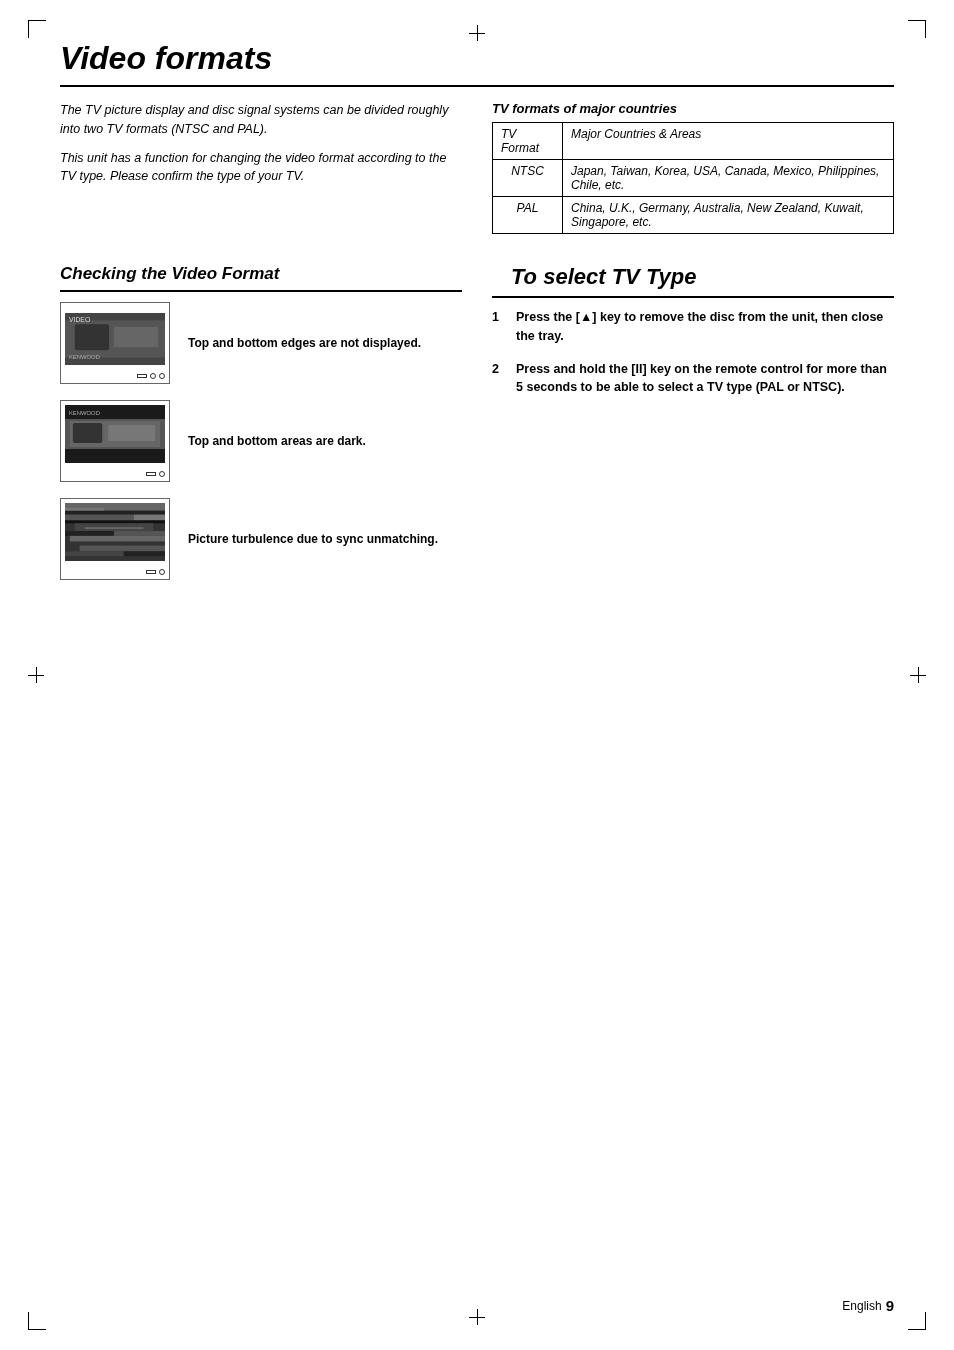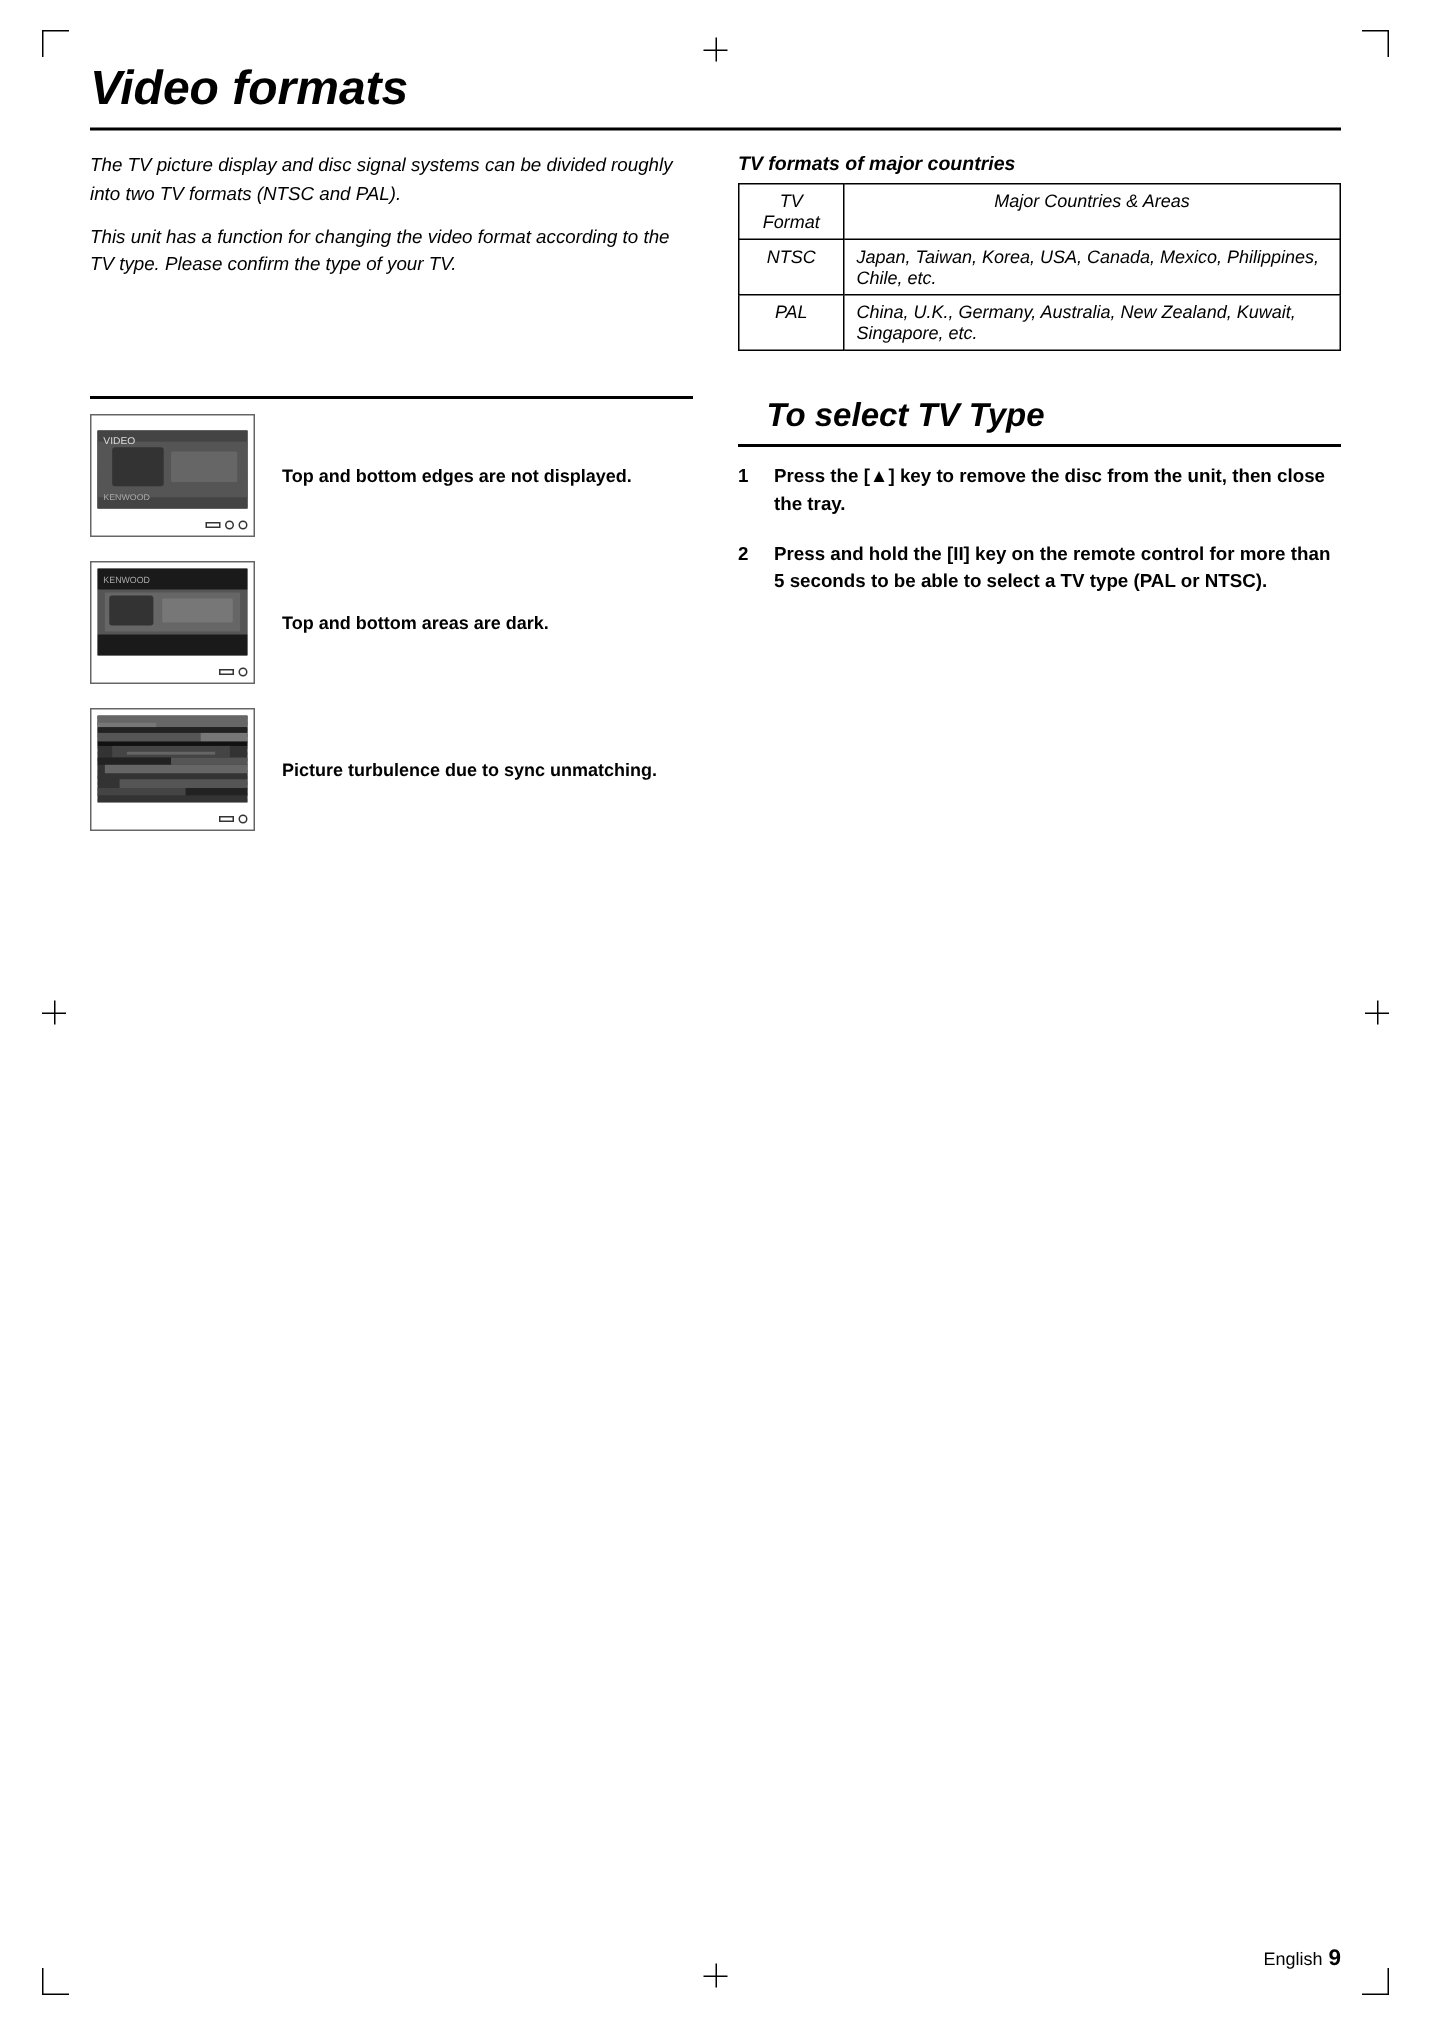--- a/index.html
+++ b/index.html
@@ -99,21 +99,21 @@
       border-collapse: collapse;
       font-size: 12px;
     }
     table.tv-formats th, table.tv-formats td {
       border: 1px solid #000;
       padding: 4px 8px;
       text-align: left;
       vertical-align: top;
     }
     table.tv-formats th {
-      text-align: center;
+      text-align: left;
       font-weight: normal;
     }
     table.tv-formats td:first-child {
       text-align: center;
       width: 70px;
     }
 
     
     .lower-section {
       display: flex;
@@ -340,20 +340,21 @@
             <td>China, U.K., Germany, Australia, New Zealand, Kuwait, Singapore, etc.</td>
           </tr>
         </tbody>
       </table>
     </div>
   </div>
 
   <div class="lower-section">
 
     <div class="lower-left">
+      <h2 class="section-heading">Checking the Video Format</h2>
       <hr class="section-rule">
 
       <div class="tv-examples">
 
         <div class="tv-example">
           <div class="tv-img tv1">
             <div class="screen">
               <div class="screen-inner">
                 <span class="label-tv">VIDEO</span>
 

